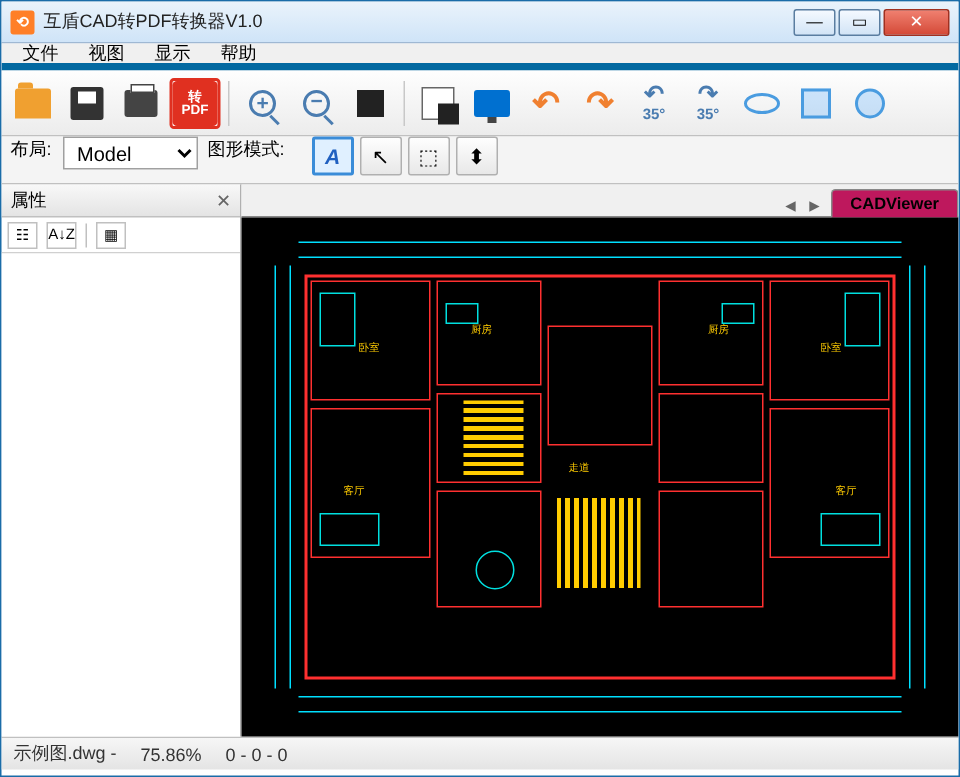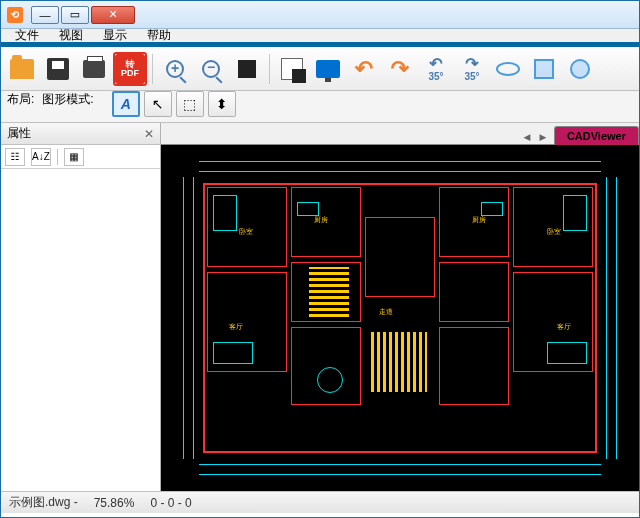--- a/index.html
+++ b/index.html
@@ -80,20 +80,21 @@
   .plan .dimv{position:absolute;background:#00e0ff;width:1px;}
   
   
   .status { height:22px; background:linear-gradient(#f6f6f6,#e4e4e4); border-top:1px solid #c0c0c0; display:flex; align-items:center; padding:0 8px; gap:16px; color:#333; }
 </style>
 </head>
 <body>
 
 <div class="titlebar">
   <div class="app-icon">⟲</div>
+  <div class="title">互盾CAD转PDF转换器V1.0</div>
   <div class="win-btns">
     <div class="win-btn">—</div>
     <div class="win-btn">▭</div>
     <div class="win-btn close">✕</div>
   </div>
 </div>
 
 <div class="menubar">
   <div class="menu-item">文件</div>
   <div class="menu-item">视图</div>
@@ -152,20 +153,23 @@
   <div class="tbtn">
       <div class="icon-sq"></div>
     </div>
   <div class="tbtn">
       <div class="icon-circ"></div>
     </div>
 </div>
 
 <div class="optbar">
   <label>布局:</label>
+  <select>
+    <option>Model</option>
+  </select>
   <label>图形模式:</label>
   <div class="opt-icons">
     <div class="obtn active" style="color:#2060c0;font-style:italic;font-weight:bold">A</div>
     <div class="obtn">↖</div>
     <div class="obtn">⬚</div>
     <div class="obtn">⬍</div>
   </div>
 </div>
 
 <div class="main">

